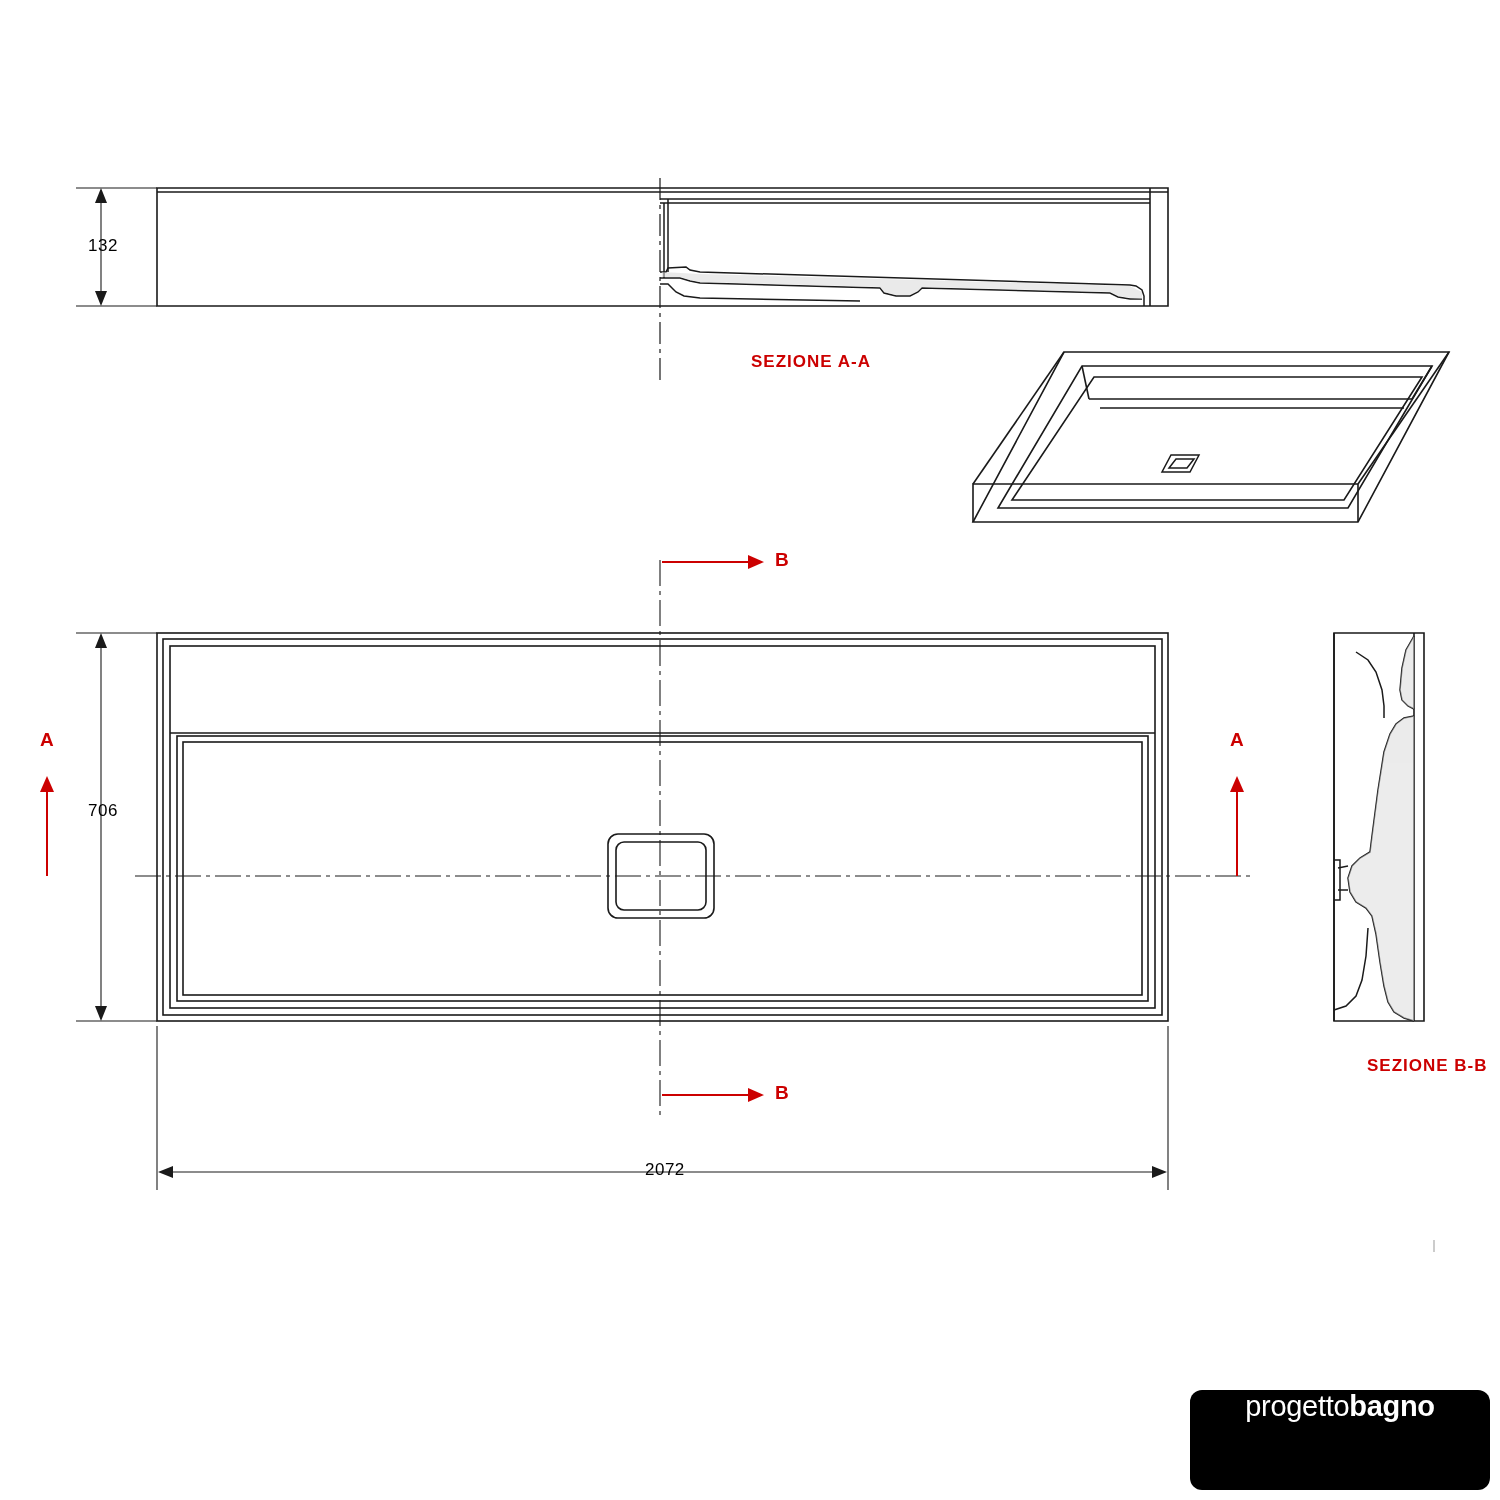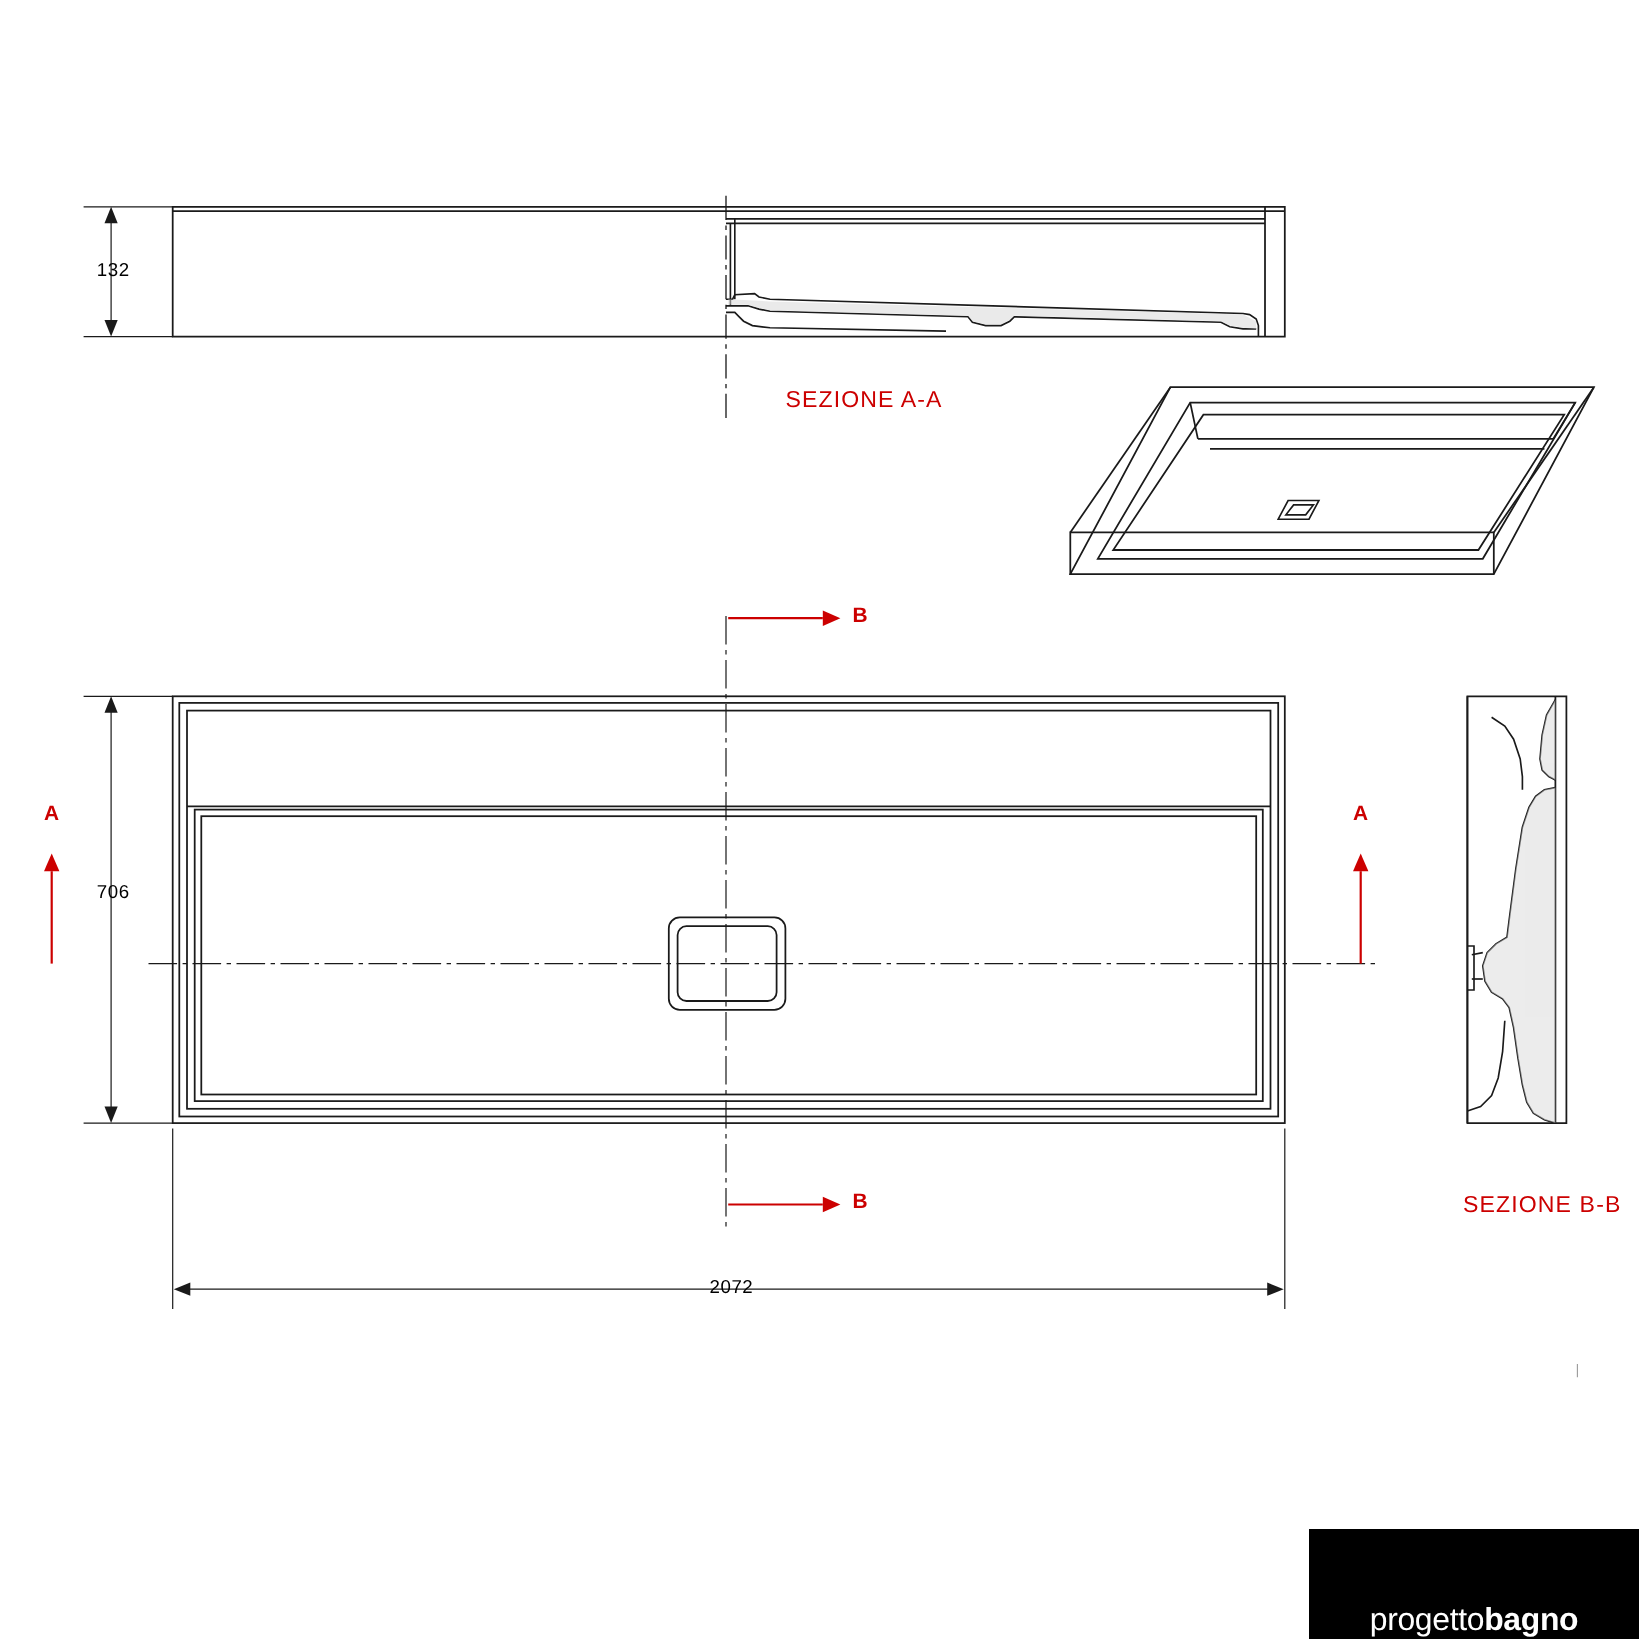--- a/index.html
+++ b/index.html
@@ -30,40 +30,42 @@
     position: absolute;
     font-family: "Liberation Sans", sans-serif;
     white-space: nowrap;
   }
   .dim-text {
     font-size: 17px;
     color: #000000;
     letter-spacing: 0.5px;
   }
   .section-text {
-    font-size: 21px;
-    font-weight: normal;
+    font-size: 17px;
+    font-weight: bold;
     color: #cc0000;
     letter-spacing: 1px;
+    margin-left: 37px;
   }
   .mark-text {
     font-size: 19px;
     font-weight: bold;
     color: #cc0000;
   }
   .logo-box {
     position: absolute;
     left: 1190px;
     top: 1390px;
     width: 300px;
     height: 100px;
     background: #000000;
     display: flex;
-    align-items: flex-end;
+    align-items: flex-start;
     justify-content: center;
+    border-radius: 12px;
   }
   .logo-text {
     font-family: "Liberation Sans", sans-serif;
     font-size: 29px;
     color: #ffffff;
     letter-spacing: -0.3px;
   }
   .logo-text b { font-weight: bold; }
 </style>
 </head>
@@ -229,19 +231,19 @@
   <div class="lbl mark-text" style="left:775px; top:1082px;">B</div>
 
   <div class="lbl mark-text" style="left:40px; top:729px;">A</div>
 
   <div class="lbl mark-text" style="left:1230px; top:729px;">A</div>
 
   <div class="lbl dim-text" style="left:88px; top:801px;">706</div>
 
   <div class="lbl dim-text" style="left:645px; top:1160px;">2072</div>
 
-  <div class="lbl section-text" style="left:1330px; top:1084px;">SEZIONE  B-B</div>
+  <div class="lbl section-text" style="left:1330px; top:1056px;">SEZIONE  B-B</div>
 
   <div class="logo-box">
     <span class="logo-text"><span>progetto</span><b>bagno</b></span>
   </div>
 
 </div>
 
 </body></html>

